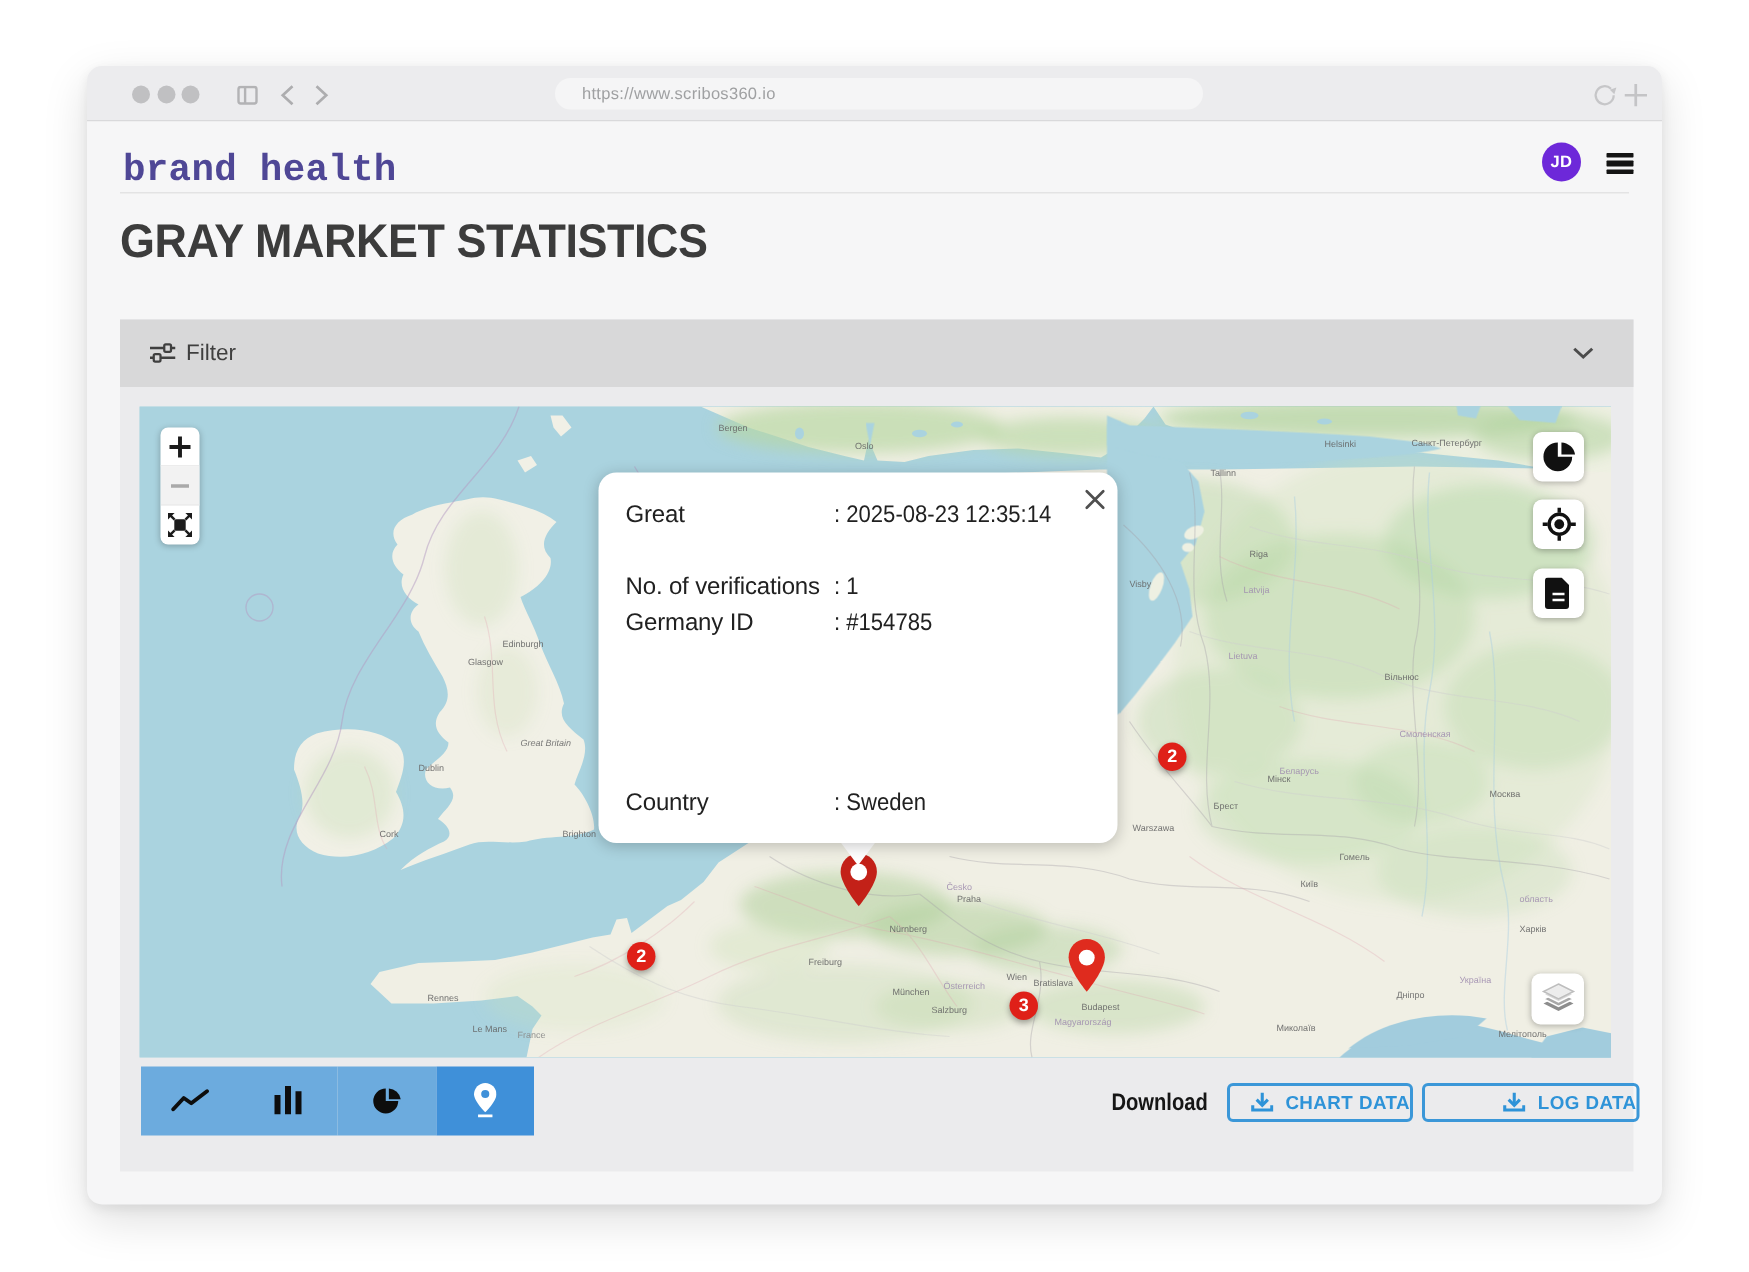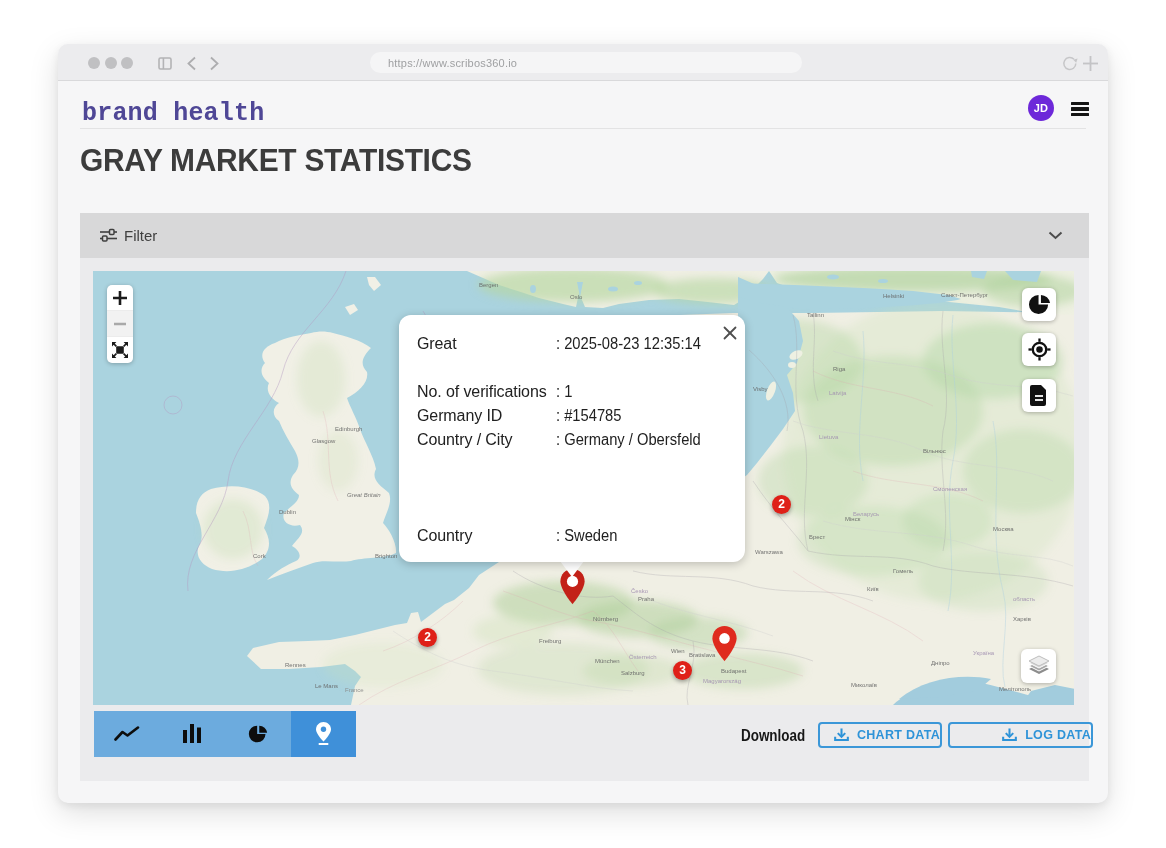--- a/index.html
+++ b/index.html
@@ -351,21 +351,20 @@
       <div class="abs" style="left:679px;top:224px;width:19px;height:19px;border-radius:50%;background:#df2018;box-shadow:0 2px 4px rgba(0,0,0,.35);color:#fff;font-size:12px;font-weight:bold;text-align:center;line-height:19px">2</div>
       <div class="abs" style="left:325px;top:357px;width:19px;height:19px;border-radius:50%;background:#df2018;box-shadow:0 2px 4px rgba(0,0,0,.35);color:#fff;font-size:12px;font-weight:bold;text-align:center;line-height:19px">2</div>
       <div class="abs" style="left:580px;top:390px;width:19px;height:19px;border-radius:50%;background:#df2018;box-shadow:0 2px 4px rgba(0,0,0,.35);color:#fff;font-size:12px;font-weight:bold;text-align:center;line-height:19px">3</div>
 
       
       <div class="ptr"></div>
       <div class="popup">
         <div class="prow" style="top:20px"><span class="lab">Great</span><span class="val">: 2025-08-23 12:35:14</span></div>
         <div class="prow" style="top:68px"><span class="lab">No. of verifications</span><span class="val">: 1</span></div>
         <div class="prow" style="top:92px"><span class="lab">Germany ID</span><span class="val">: #154785</span></div>
-        <div class="prow" style="top:116px"><span class="lab">Country / City</span><span class="val">: Germany / Obersfeld</span></div>
         <div class="prow" style="top:212px"><span class="lab">Country</span><span class="val">: Sweden</span></div>
         <svg style="position:absolute;left:324px;top:11px" width="14" height="14" viewBox="0 0 14 14">
             <g stroke="#4f4f4f" stroke-width="1.8" stroke-linecap="round">
               <line x1="1.5" y1="1.5" x2="12.5" y2="12.5"></line>
               <line x1="12.5" y1="1.5" x2="1.5" y2="12.5"></line>
             </g>
           </svg>
       </div>
     </div>
 

